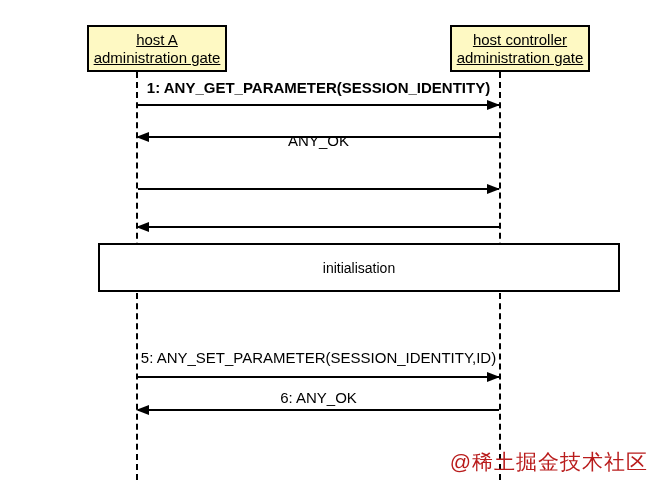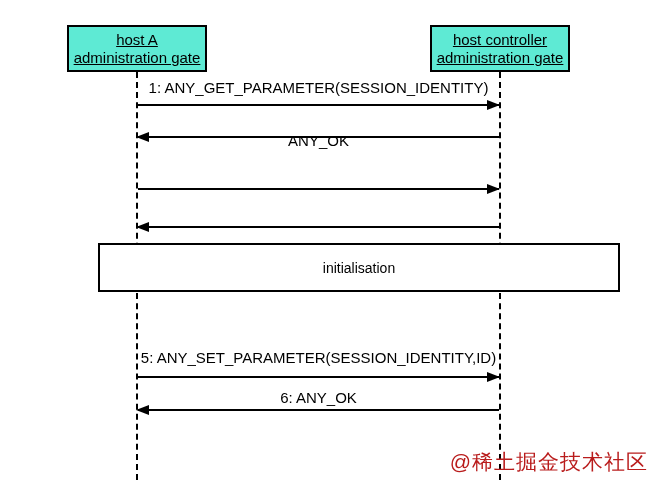--- a/index.html
+++ b/index.html
@@ -12,24 +12,25 @@
     font-family: "Liberation Sans", sans-serif;
     color: #000000;
     overflow: hidden;
   }
   .actor-box {
     position: absolute;
     top: 25px;
     width: 140px;
     height: 47px;
     border: 2px solid #000000;
-    background: #5eead4;
+    background: #fef9c3;
     text-align: center;
     padding-top: 4px;
     z-index: 3;
+    margin-left: 20px;
   }
   .actor-box .line {
     display: block;
     font-size: 15px;
     line-height: 18px;
     text-decoration: underline;
   }
   .actor-left  { left: 67px; }
   .actor-right { left: 430px; }
 
@@ -69,21 +70,21 @@
     position: absolute;
     width: 0;
     height: 0;
     border-top: 5px solid transparent;
     border-bottom: 5px solid transparent;
     z-index: 2;
   }
   .head-right { left: 487px; border-left: 13px solid #000000; }
   .head-left  { left: 136px; border-right: 13px solid #000000; }
 
-  .lbl-1 { top: 79px; }   .line-1 { top: 104px; } .head-1 { top: 100px; }
+  .lbl-1 { top: 79px; font-weight: bold; }   .line-1 { top: 104px; } .head-1 { top: 100px; }
   .lbl-2 { top: 132px; }  .line-2 { top: 136px; } .head-2 { top: 132px; }
   .lbl-3 { top: 172px; }  .line-3 { top: 188px; } .head-3 { top: 184px; }
   .lbl-4 { top: 199px; }  .line-4 { top: 226px; } .head-4 { top: 222px; }
   .lbl-5 { top: 349px; }  .line-5 { top: 376px; } .head-5 { top: 372px; }
   .lbl-6 { top: 389px; }  .line-6 { top: 409px; } .head-6 { top: 405px; }
 
   .frame {
     position: absolute;
     left: 98px;
     top: 243px;

